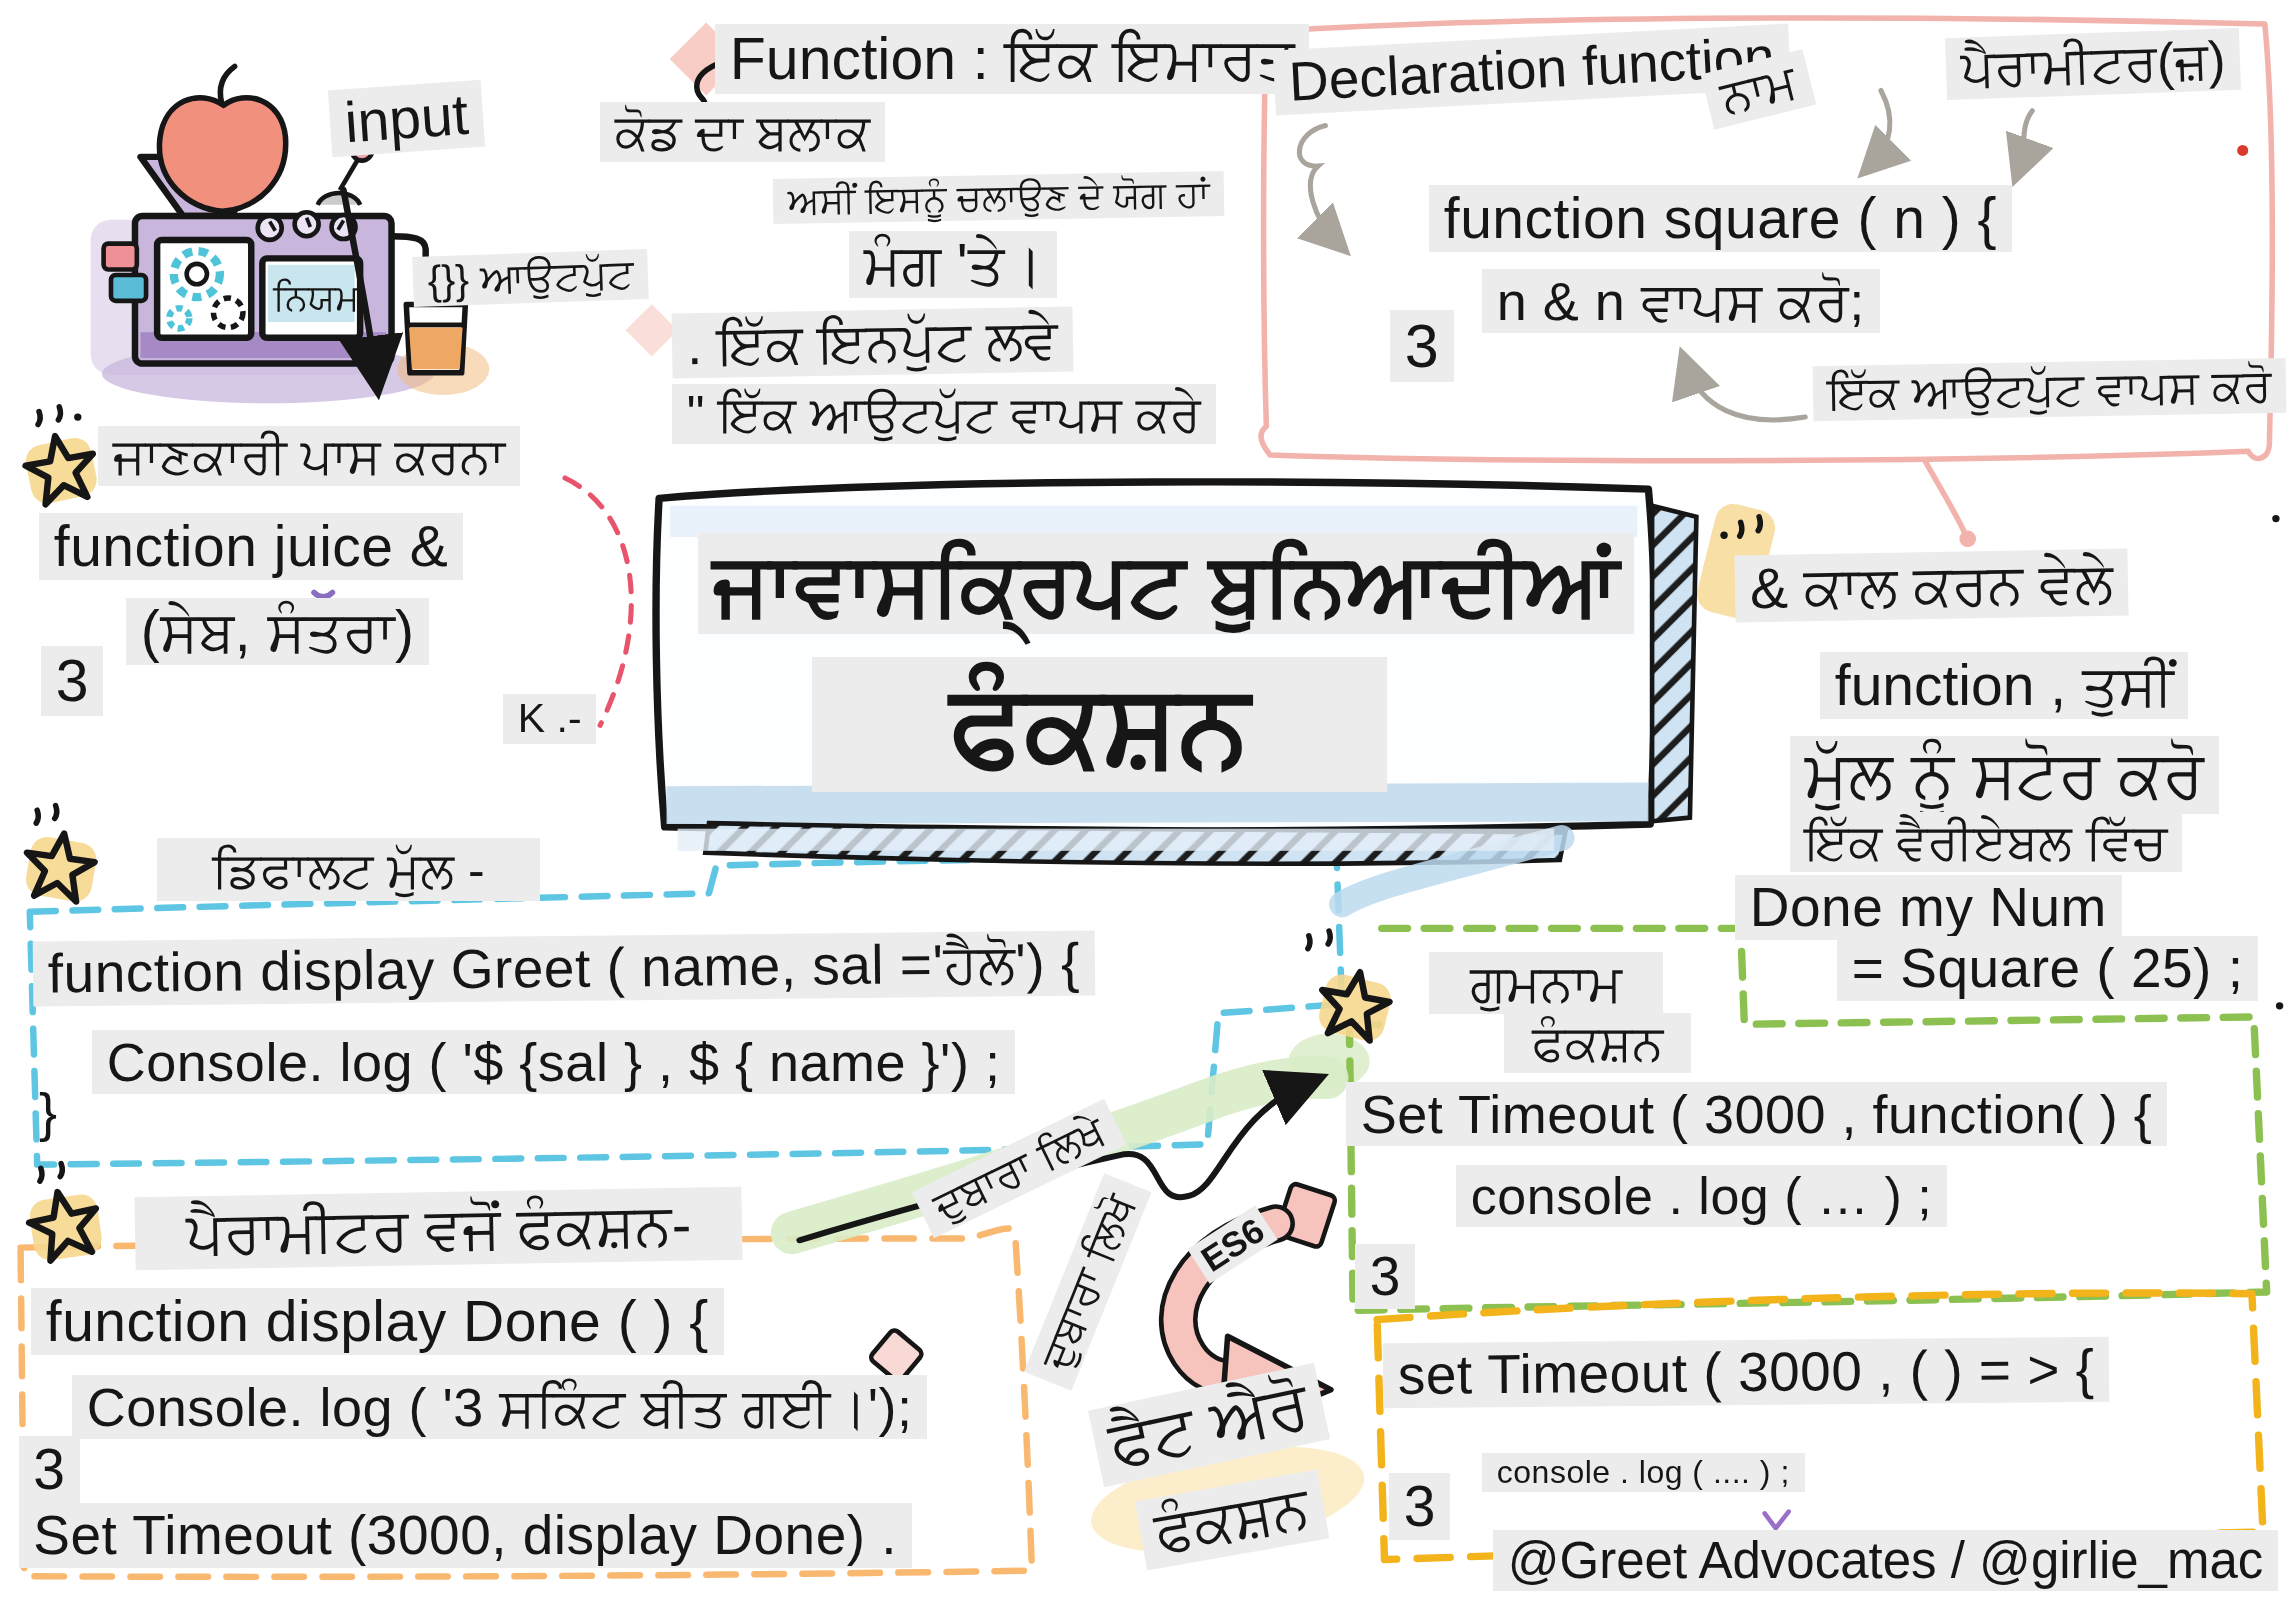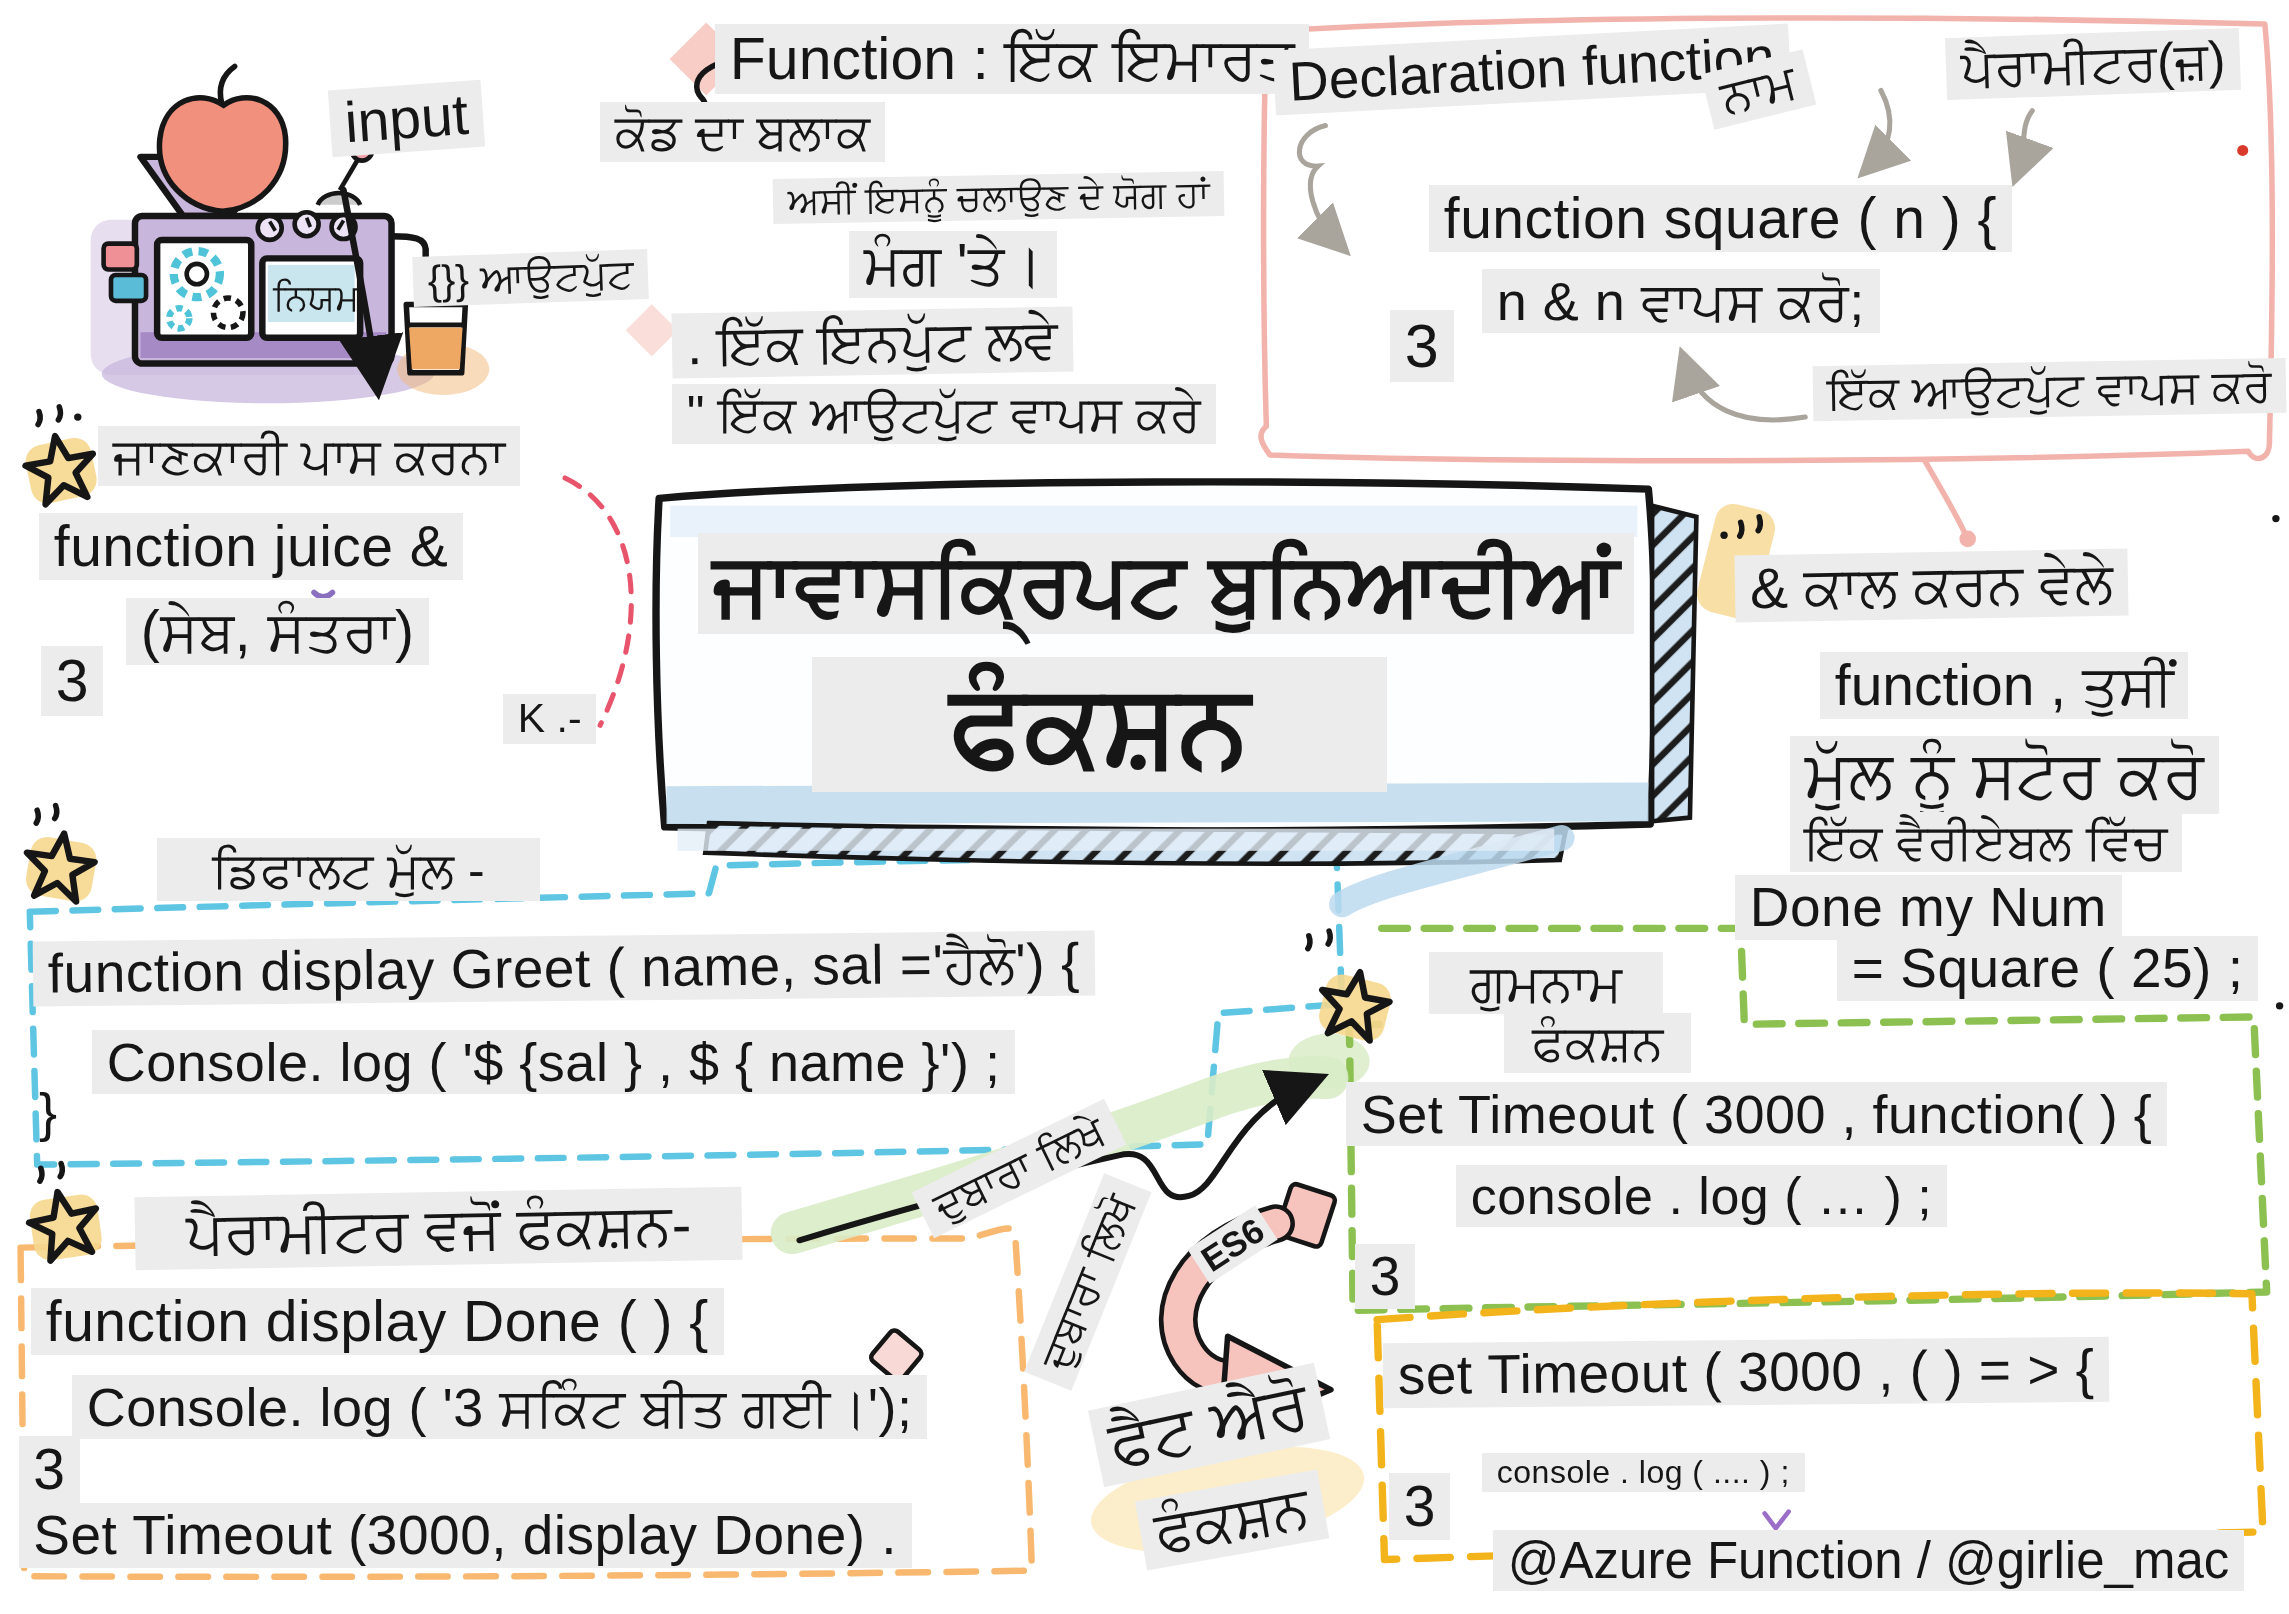--- a/index.html
+++ b/index.html
@@ -207,16 +207,16 @@
 <div class="t hl code" style="left:1383px;top:1340px;font-size:55px;transform:rotate(-0.5deg)">set Timeout ( 3000 , ( ) = &gt; {</div>
 <div class="t hl code" style="left:1482px;top:1453px;font-size:32px">console . log ( .... ) ;</div>
 <div class="t hl" style="left:1389px;top:1473px;font-size:57px">3</div>
 
 <div class="t hl" style="left:912px;top:1143px;font-size:42px;transform:rotate(-26deg)">ਦੁਬਾਰਾ ਲਿਖੇ</div>
 <div class="t hl" style="left:1071px;top:1340px;font-size:42px;transform:rotate(-68deg);transform-origin:left bottom">ਦੁਬਾਰਾ ਲਿਖੋ</div>
 <div class="t hl b" style="left:1192px;top:1224px;font-size:35px;transform:rotate(-33deg);padding:0.9px 7.4px">ES6</div>
 <div class="t hl" style="left:1096px;top:1410px;font-size:66px;transform:rotate(-12deg);transform-origin:left center">ਫੈਟ ਐਰੋ</div>
 <div class="t hl" style="left:1141px;top:1501px;font-size:59px;transform:rotate(-10deg);transform-origin:left center">ਫੰਕਸ਼ਨ</div>
 
-<div class="t hl" style="left:1493px;top:1530px;font-size:51px">@Azure Function / @girlie_mac</div>
+<div class="t hl" style="left:1493px;top:1530px;font-size:51px">@Greet Advocates / @girlie_mac</div>
 
 </div>
 
 
 </body></html>

